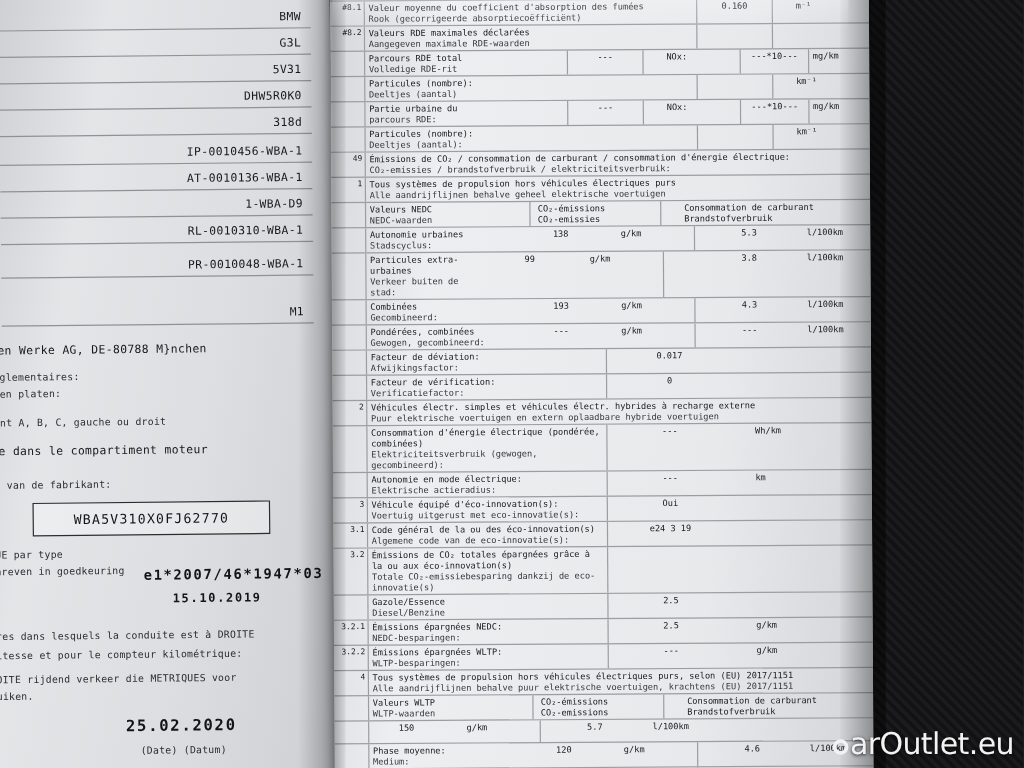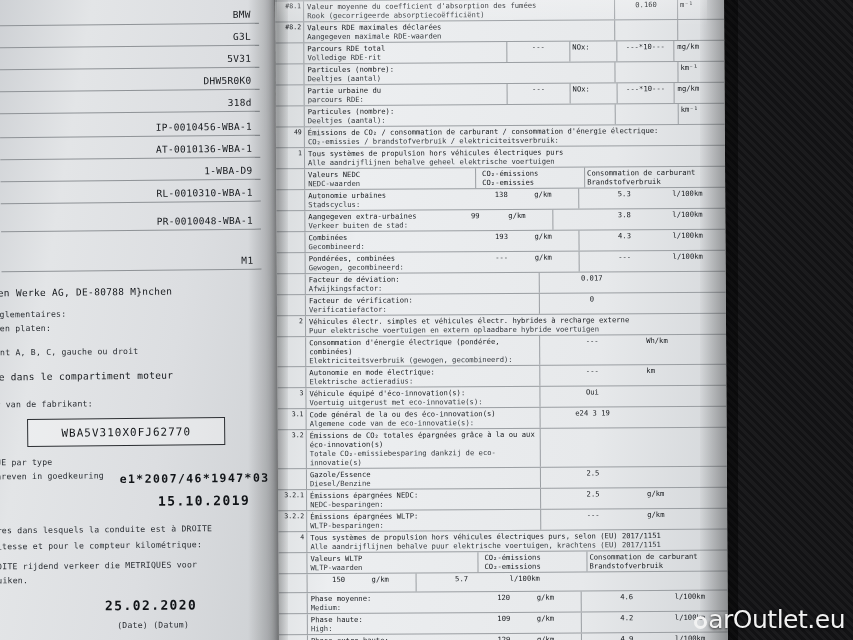--- a/index.html
+++ b/index.html
@@ -137,21 +137,21 @@
     flex: 0 0 58px;
     border-left: .8px solid #9a9ea2;
     text-align: center;
     padding: 1px 2px;
     line-height: 1.25;
   }
   .cunit {
     width: 42px;
     flex: 0 0 42px;
     border-left: .8px solid #9a9ea2;
-    padding: 1px 2px;
+    padding: 1px 19px;
     line-height: 1.25;
   }
   .cval2 {
     width: 52px;
     flex: 0 0 52px;
     border-left: .8px solid #9a9ea2;
     text-align: center;
     padding: 1px 2px;
     line-height: 1.25;
   }
@@ -265,21 +265,21 @@
       <div class="lsmall" style="left:-8px; top:404px;">diger van de fabrikant:</div>
 
       <div class="boxed" style="left:44px; top:424px; width:196px; height:26px;">
         <span>WBA5V310X0FJ62770</span>
       </div>
 
       <div class="lsmall" style="left:-8px; top:462px;">ion UE par type</div>
       <div class="lsmall" style="left:-8px; top:476px;">beschreven in goedkeuring</div>
 
       <div class="lbig" style="left:136px; top:478px; font-size:11.5px;">e1*2007/46*1947*03</div>
-      <div class="lbig" style="left:174px; top:500px; font-size:13px;">15.10.2019</div>
+      <div class="lbig" style="left:160px; top:500px; font-size:10px;">15.10.2019</div>
 
       <div class="lsmall" style="left:-8px; top:530px;">membres dans lesquels la conduite est à DROITE</div>
       <div class="lsmall" style="left:-8px; top:546px;">la vitesse et pour le compteur kilométrique:</div>
       <div class="lsmall" style="left:-8px; top:566px;">À DROITE rijdend verkeer die METRIQUES voor</div>
       <div class="lsmall" style="left:-8px; top:580px;">gebruiken.</div>
 
       <div class="lbig" style="left:120px; top:604px; font-size:13px;">25.02.2020</div>
       <div class="lsmall" style="left:132px; top:626px;">(Date) (Datum)</div>
     </div>
   </div>
@@ -400,21 +400,21 @@
         </div>
         <div class="cval" style="border-left:none;">138</div>
         <div class="cunit" style="border-left:none;width:42px;flex:0 0 42px;">g/km</div>
         <div class="cval2" style="border-left:.8px solid #9a9ea2;width:86px;flex:0 0 86px;">5.3</div>
         <div class="cunit2" style="border-left:none;width:50px;flex:0 0 50px;">l/100km</div>
       </div>
 
       <div class="rrow" style="min-height:18px;">
         <div class="cnum"></div>
         <div class="clabel">
-          <div>Aangegeven extra-urbaines</div>
+          <div>Particules extra-urbaines</div>
           <div class="l2">Verkeer buiten de stad:</div>
         </div>
         <div class="cval" style="border-left:none;">99</div>
         <div class="cunit" style="border-left:none;width:42px;flex:0 0 42px;">g/km</div>
         <div class="cval2" style="border-left:.8px solid #9a9ea2;width:86px;flex:0 0 86px;padding-left:28px;">3.8</div>
         <div class="cunit2" style="border-left:none;width:50px;flex:0 0 50px;">l/100km</div>
       </div>
 
       <div class="rrow" style="min-height:18px;">
         <div class="cnum"></div>

